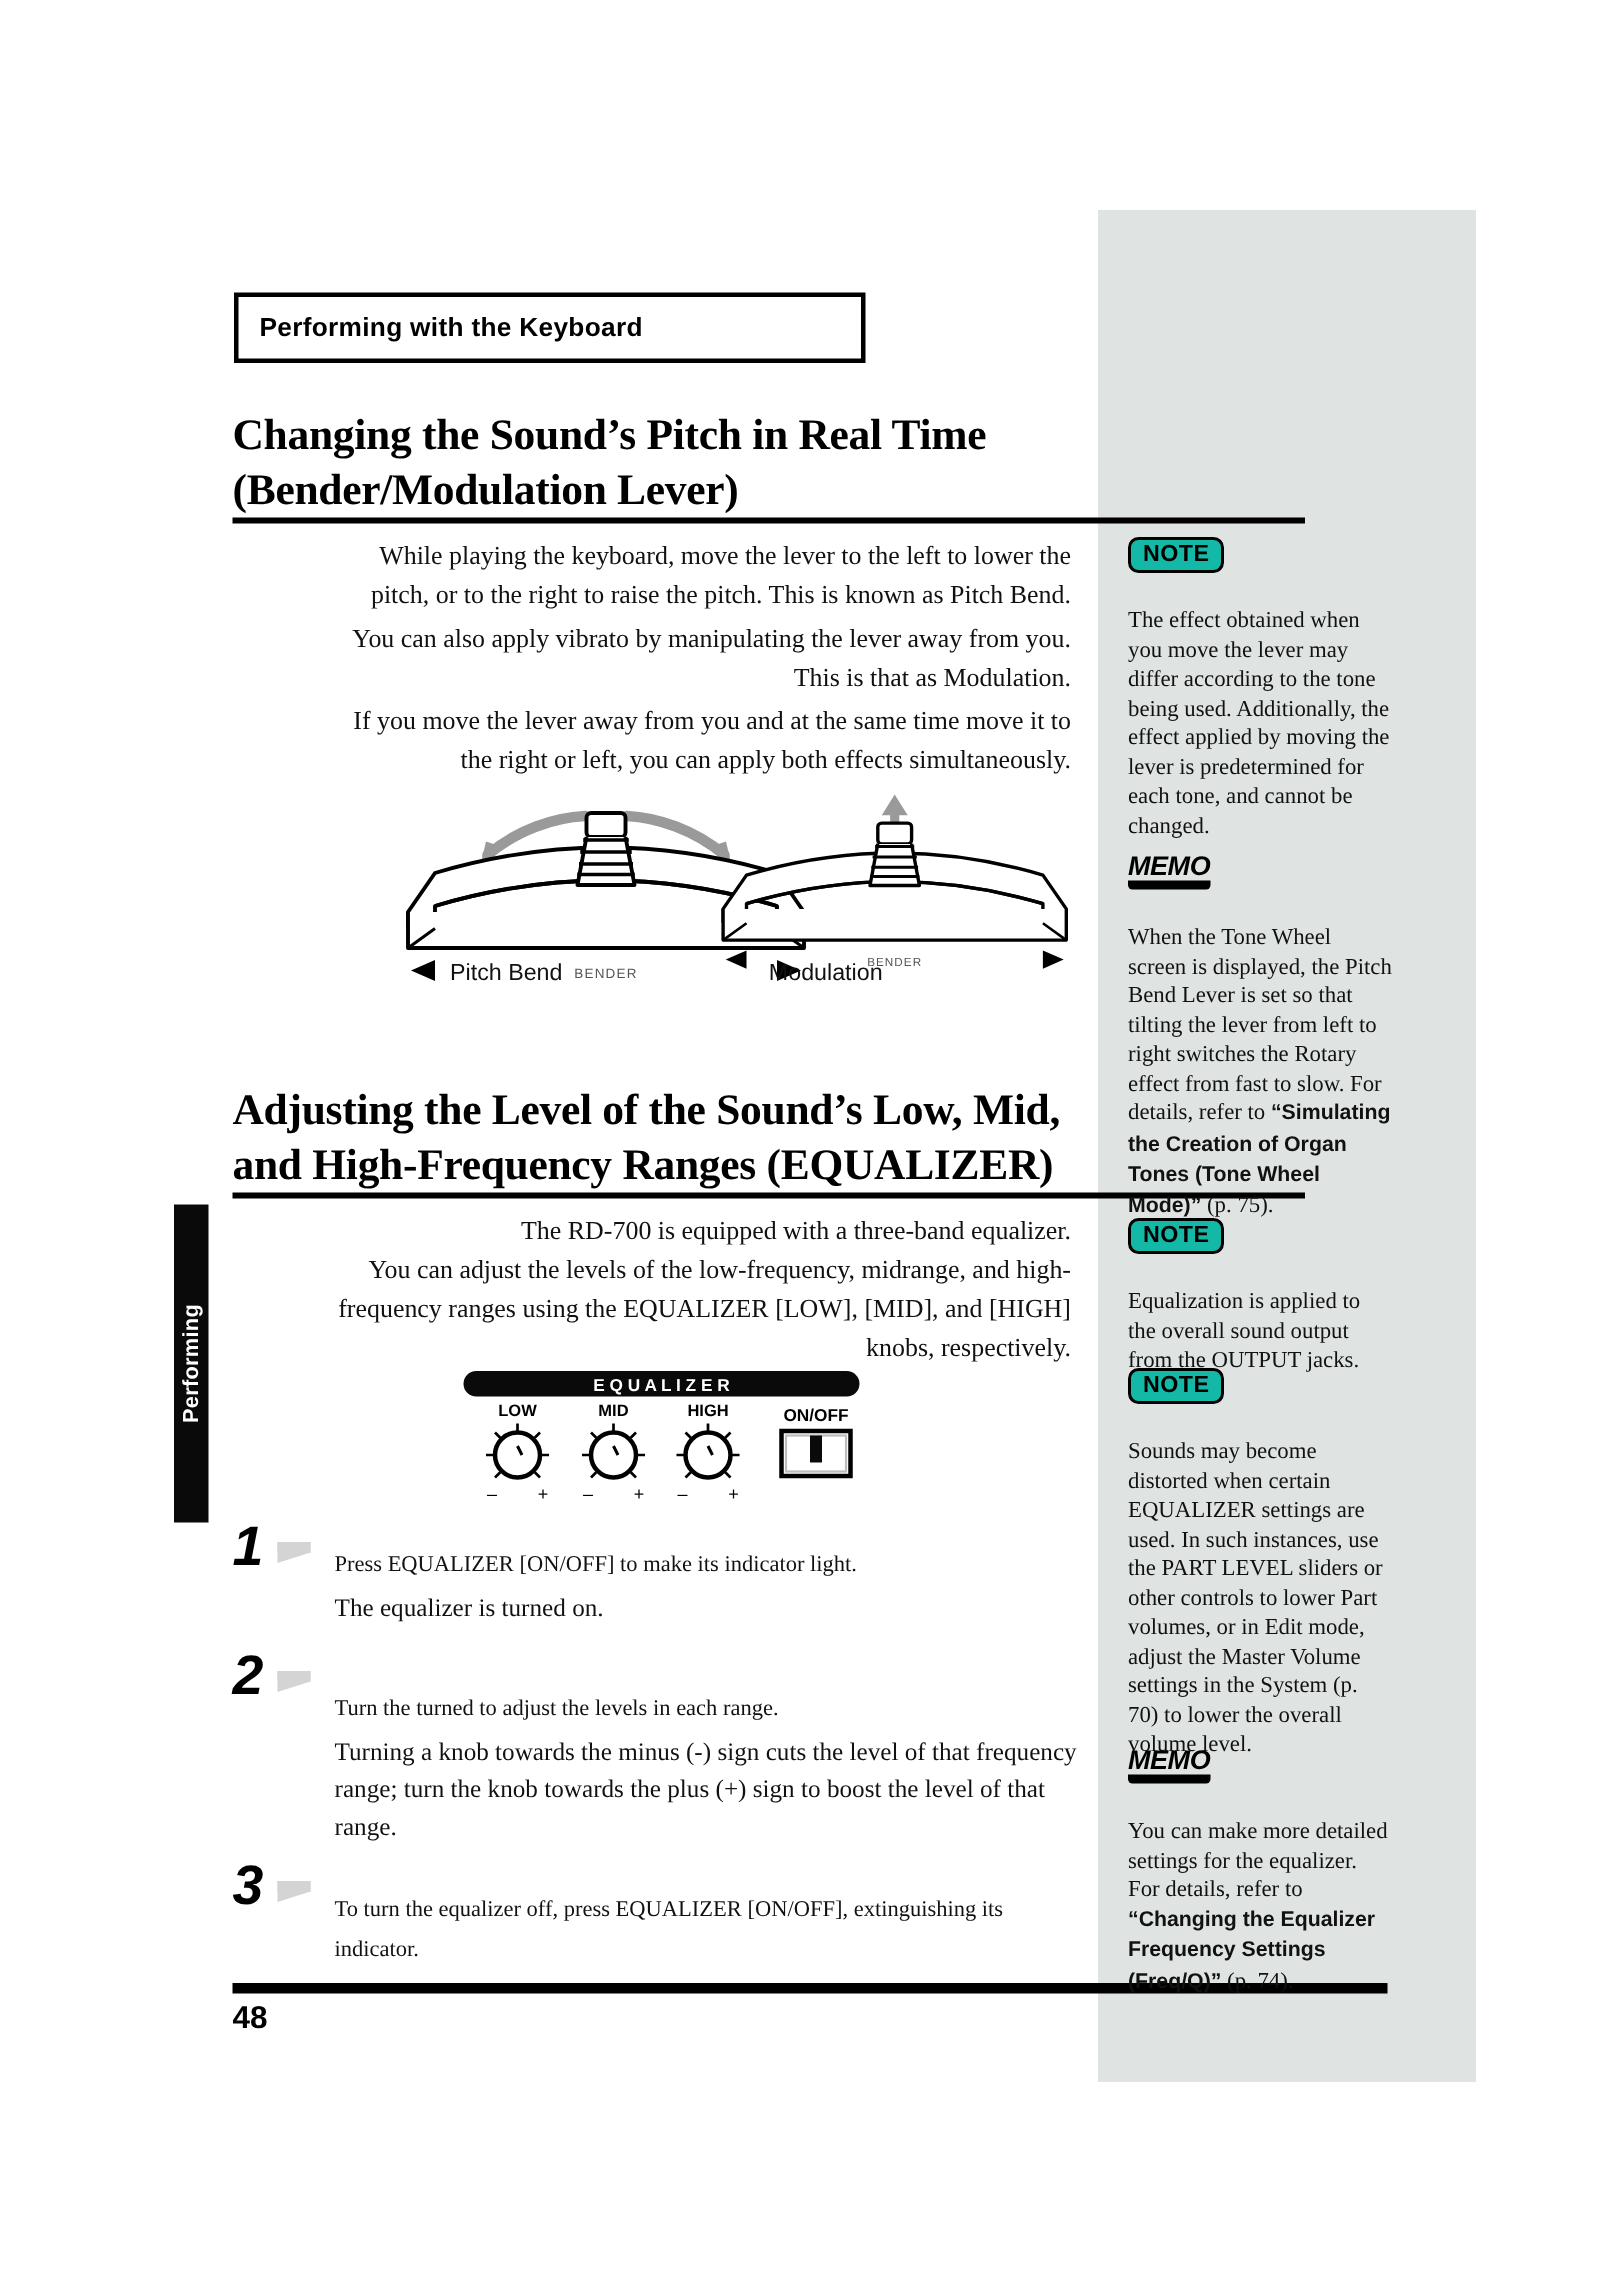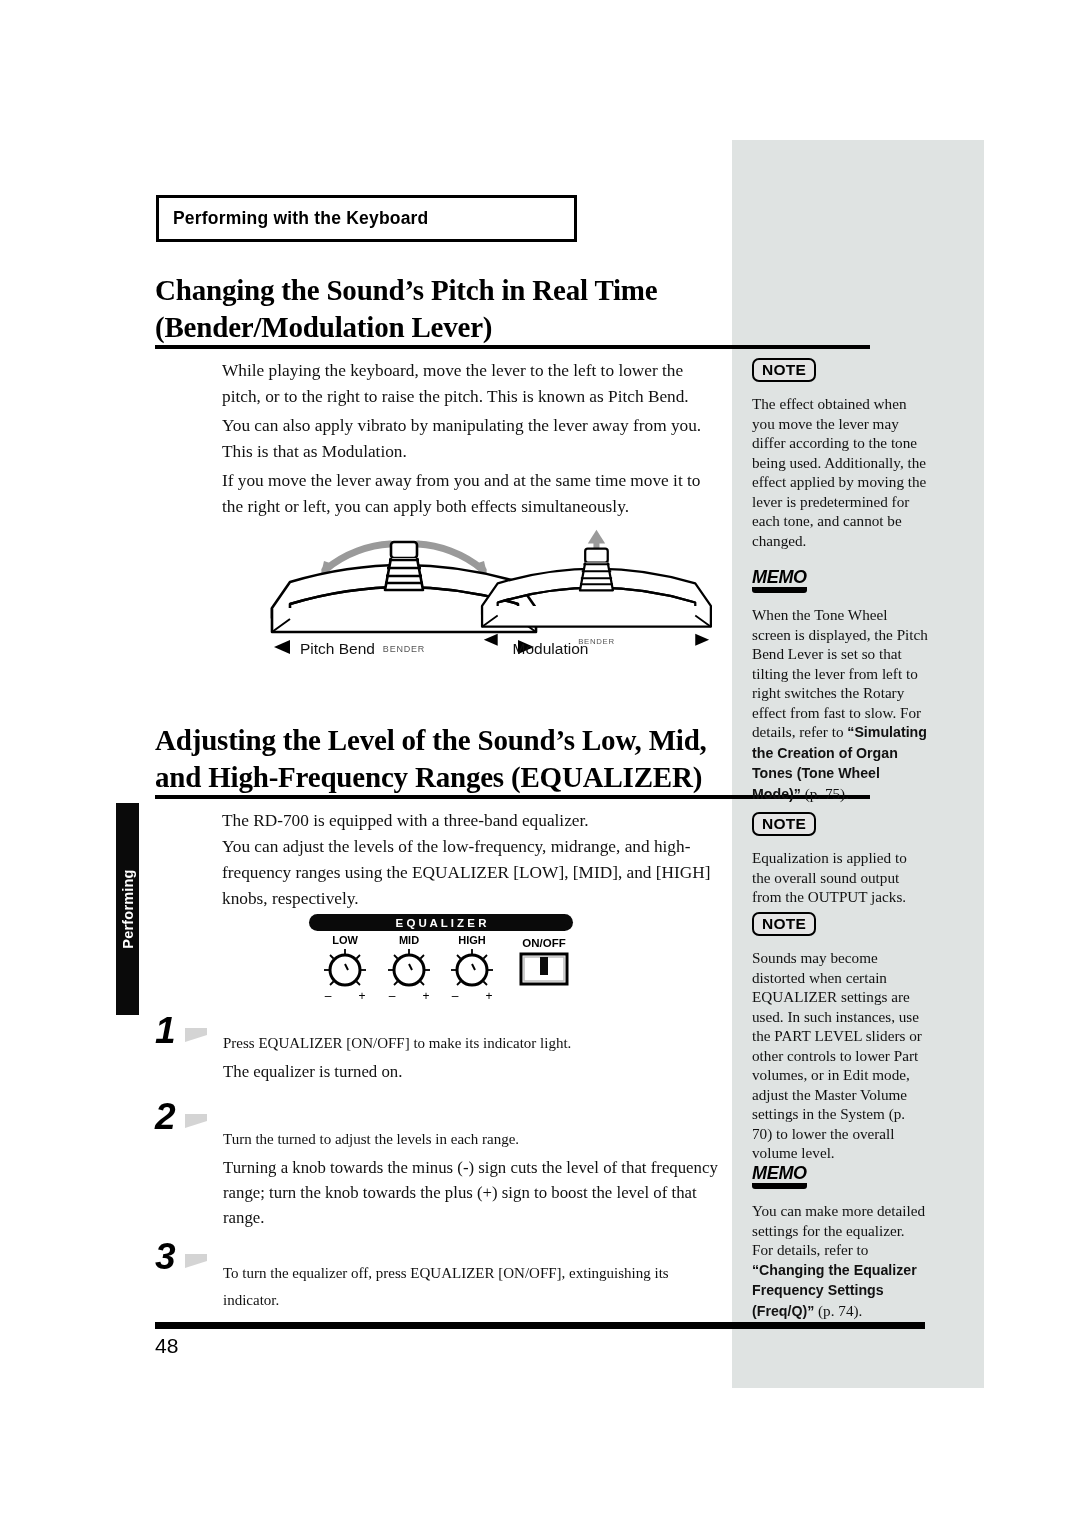--- a/index.html
+++ b/index.html
@@ -78,21 +78,21 @@
   #rule2 { top: 795px; width: 715px; }
 
   .body-block {
     position: absolute;
     left: 222px;
     width: 492px;
     font-size: 17.3px;
     line-height: 26px;
     color: #111;
   }
-  .body-block p { margin: 0 0 3px 0; }
+  .body-block p { margin: 0 0 3px 0; text-align: right; }
 
   #para-block-1 { top: 358px; }
   #para-block-2 { top: 808px; }
   #para-block-2 p { margin: 0; }
 
   
   .lever-figure {
     position: absolute;
     left: 250px;
     top: 520px;
@@ -181,21 +181,21 @@
     top: 1322px;
     width: 770px;
     height: 7px;
     background: #000;
   }
   #page-num {
     position: absolute;
     left: 155px;
     top: 1334px;
     font-family: "Liberation Sans", sans-serif;
-    font-weight: normal;
+    font-weight: bold;
     font-size: 21px;
     color: #000;
   }
 
   
   .thumb-tab {
     position: absolute;
     left: 116px;
     top: 803px;
     width: 23px;
@@ -224,21 +224,21 @@
   .badge-note {
     display: inline-block;
     border: 2.5px solid #000;
     border-radius: 7px;
     padding: 1px 8px 2px 8px;
     font-family: "Liberation Sans", sans-serif;
     font-weight: bold;
     font-size: 15.5px;
     letter-spacing: 0.3px;
     color: #000;
-    background: #e5e5e5;
+    background: #14b8a6;
     line-height: 17px;
     text-align: right;
   }
   .badge-memo {
     position: relative;
     display: inline-block;
     font-family: "Liberation Sans", sans-serif;
     font-weight: bold;
     font-style: italic;
     font-size: 18px;
@@ -253,21 +253,21 @@
     left: 0; bottom: 0;
     width: 100%;
     height: 6px;
     background: #000;
     border-radius: 0 0 3px 3px;
   }
   .note-text {
     font-size: 15.2px;
     line-height: 19.5px;
     color: #111;
-    margin-top: 12px;
+    margin-top: 22px;
   }
   .note-text b {
     font-family: "Liberation Sans", sans-serif;
     font-weight: bold;
     font-size: 14.2px;
   }
 
   #note1 { top: 358px; }
   #memo1 { top: 568px; }
   #note2 { top: 812px; }

